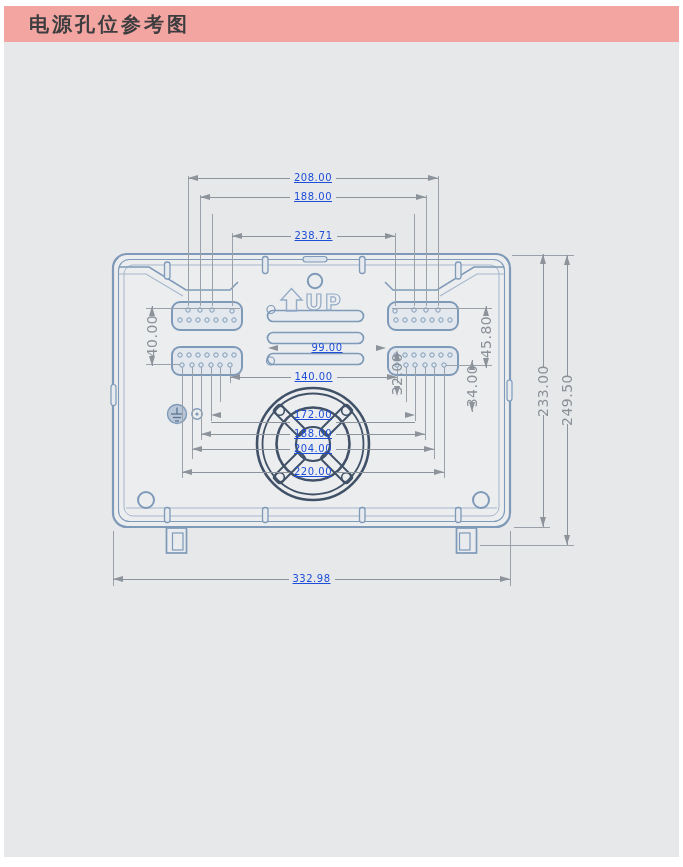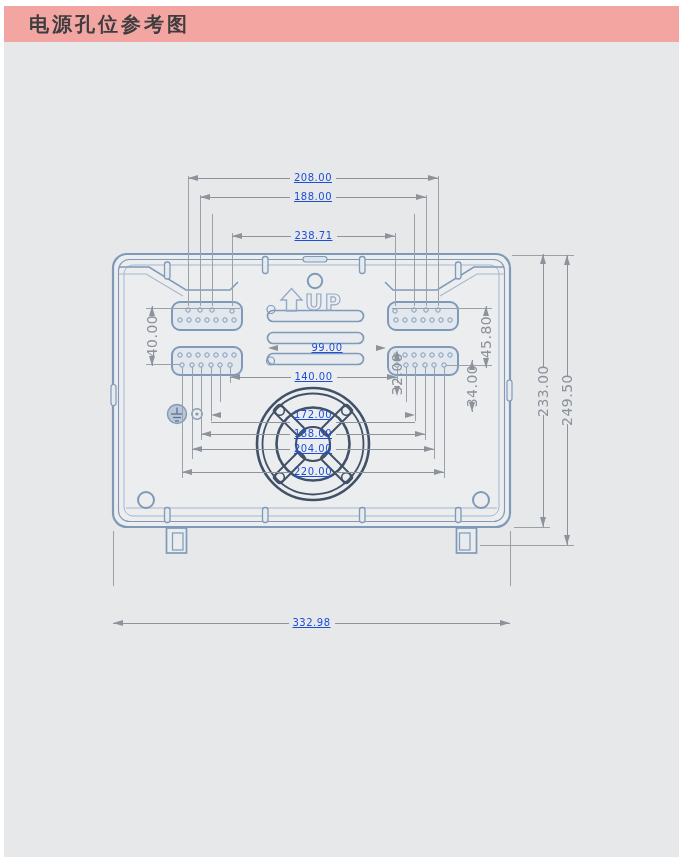--- a/index.html
+++ b/index.html
@@ -271,21 +271,21 @@
   <div class="hdim" style="left:192px;top:428px;width:242px;margin-top:13px;">
     <span class="hl"></span>
       <span class="hlabel">204.00</span>
       <span class="hl"></span>
   </div>
   <div class="hdim" style="left:182px;top:464px;width:262px;align-items:center;">
     <span class="hl"></span>
       <span class="hlabel">220.00</span>
       <span class="hl"></span>
   </div>
-  <div class="hdim" style="left:113px;top:571px;width:397px;margin-top:44px;">
+  <div class="hdim" style="left:113px;top:571px;width:397px;">
     <span class="hl"></span>
       <span class="hlabel">332.98</span>
       <span class="hl"></span>
   </div>
 
   <div class="vdim" style="left:144px;top:306px;height:60px;">
     <span class="vl"></span>
       <span class="vlabel">
         <span>40.00</span>
       </span>

